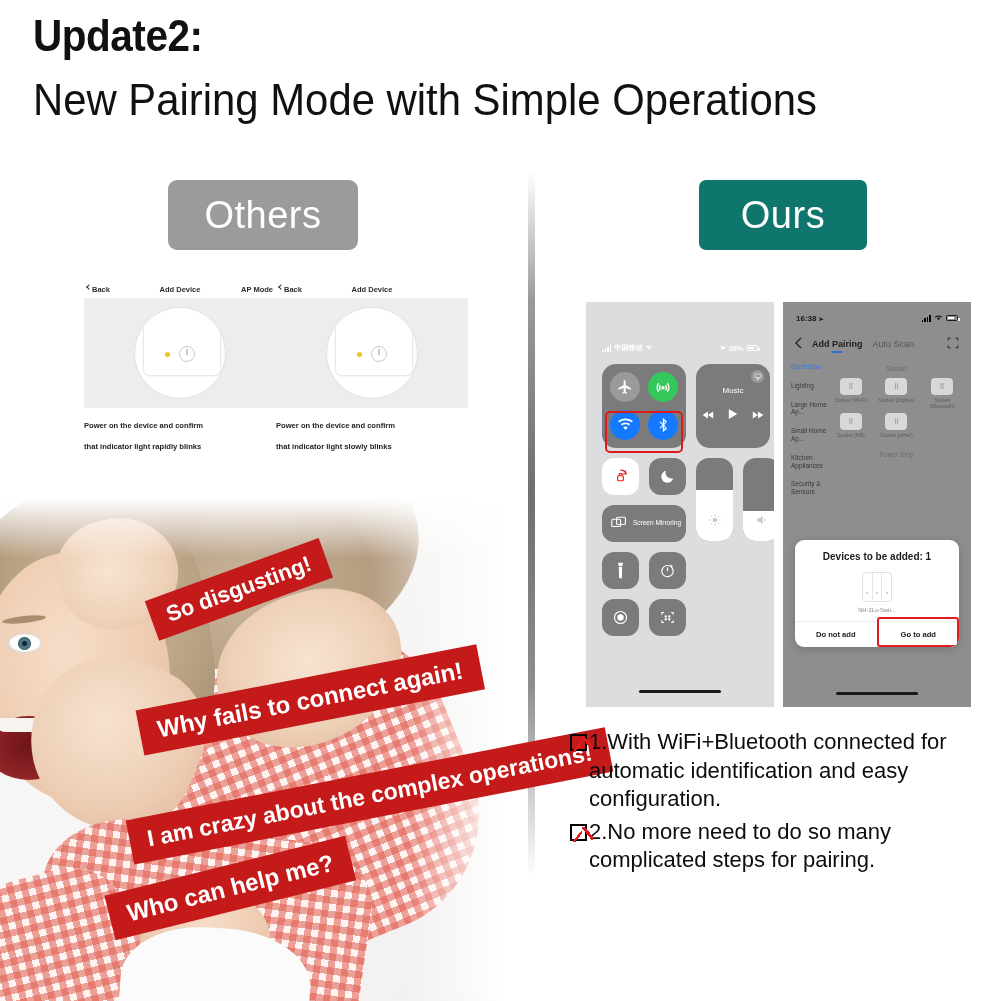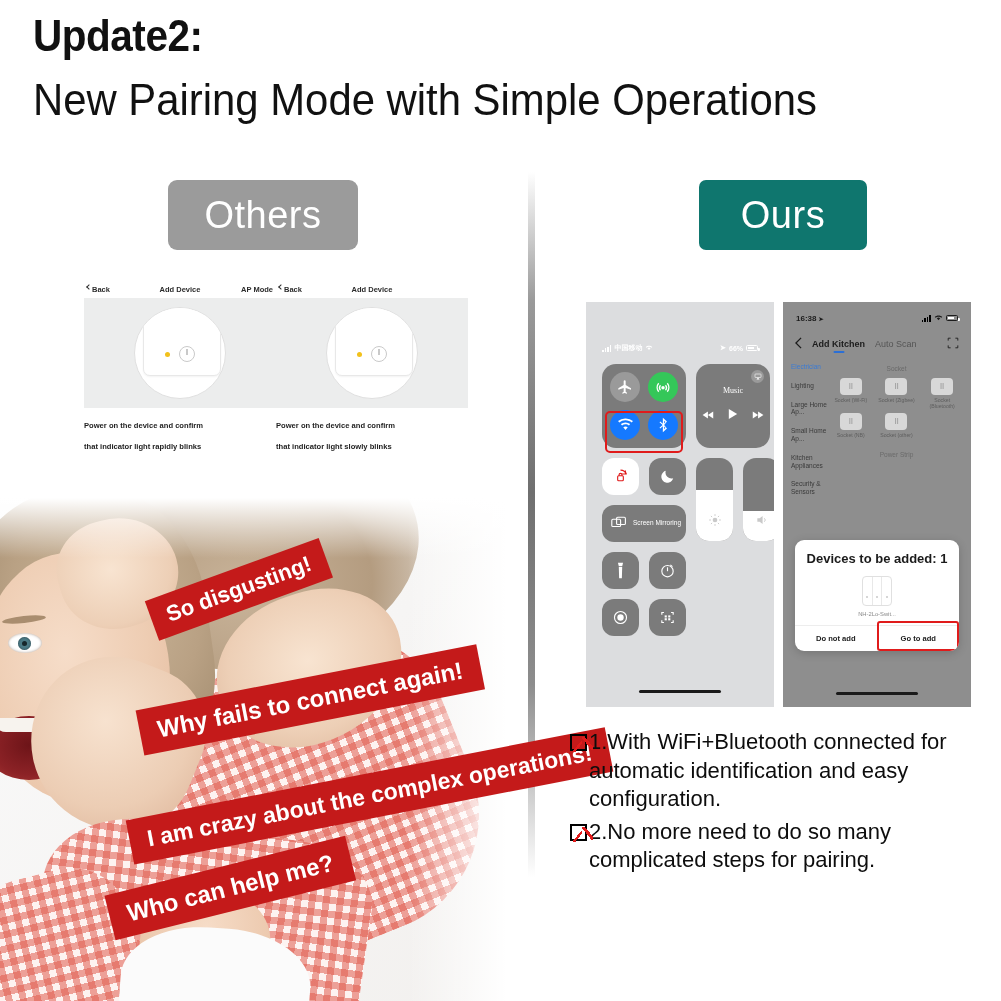--- a/index.html
+++ b/index.html
@@ -213,21 +213,21 @@
   .bars i:nth-child(1){height:2px} .bars i:nth-child(2){height:3.5px}
   .bars i:nth-child(3){height:5px} .bars i:nth-child(4){height:7px}
   .batt {
     display:inline-block; width:12px; height:6px; border:1px solid #fff;
     border-radius:1.5px; position:relative;
   }
   .batt::after { content:""; position:absolute; left:1px; top:1px; bottom:1px; width:6px; background:#fff; }
   .batt::before { content:""; position:absolute; right:-2.6px; top:1.5px; width:1.4px; height:3px; background:#fff; border-radius:0 1px 1px 0; }
 
   .cc-grid { padding:6px 16px 0 16px; }
-  .cc-row1 { display:flex; gap:10px;font-family:Liberation Serif, serif; }
+  .cc-row1 { display:flex; gap:10px; }
   .cc-conn {
     background:#7b7b7b; border-radius:14px; padding:8px; width:84px;
     display:grid; grid-template-columns:1fr 1fr; gap:8px; position:relative;
   }
   .cc-circ { width:30px; height:30px; border-radius:50%; display:flex; align-items:center; justify-content:center; }
   .c-airplane { background:#9a9a9a; }
   .c-cell { background:#34c759; }
   .c-wifi { background:#1579ff; }
   .c-bt { background:#1579ff; }
   .cc-hl {
@@ -291,21 +291,21 @@
   .ap-icon {
     width:22px; height:17px; margin:0 auto; border-radius:4px; background:#d8d8d8;
     display:flex; align-items:center; justify-content:center; font-size:7px; color:#777;
   }
   .ap-lab { font-size:5.2px; color:#5e5e5e; margin-top:2px; line-height:1.2; }
 
   .dialog {
     position:absolute; left:12px; right:12px; top:238px; background:#fff; border-radius:9px;
     overflow:hidden; box-shadow:0 2px 10px rgba(0,0,0,.18);
   }
-  .dlg-title { text-align:center; font-size:13px; font-weight:bold; color:#1b1b1b; padding:11px 0 0; }
+  .dlg-title { text-align:center; font-size:10px; font-weight:bold; color:#1b1b1b; padding:11px 0 0; }
   .dlg-dev { text-align:center; padding:10px 0 8px; }
   .dlg-sw {
     width:30px; height:30px; margin:0 auto; border:1px solid #e0e0e0; border-radius:4px;
     background:#fff; display:flex; align-items:stretch; overflow:hidden;
   }
   .dlg-sw span { flex:1; border-right:1px solid #e8e8e8; position:relative; }
   .dlg-sw span:last-child { border-right:none; }
   .dlg-sw span::after {
     content:""; position:absolute; left:50%; bottom:7px; transform:translateX(-50%);
     width:2px; height:2px; border-radius:50%; background:#c9c9c9;
@@ -629,21 +629,21 @@
         <span class="batt" style="border-color:#1c1c1c;"></span>
       </span>
     </div>
 
     <div class="ap-nav">
       <span>
         <svg width="7" height="12" viewBox="0 0 8 14">
             <path d="M7 1L1 7l6 6" fill="none" stroke="#1c1c1c" stroke-width="1.5"></path>
           </svg>
       </span>
-      <span class="ap-tab active">Add Kitchen</span>
+      <span class="ap-tab active">Add Pairing</span>
       <span class="ap-tab dim">Auto Scan</span>
       <span class="ap-scan">
         <svg width="12" height="12" viewBox="0 0 20 20">
             <path d="M2 6V2h4M18 6V2h-4M2 14v4h4M18 14v4h-4" fill="none" stroke="#1c1c1c" stroke-width="1.5"></path>
           </svg>
       </span>
     </div>
 
     <div class="ap-body">
       <div class="ap-side">

